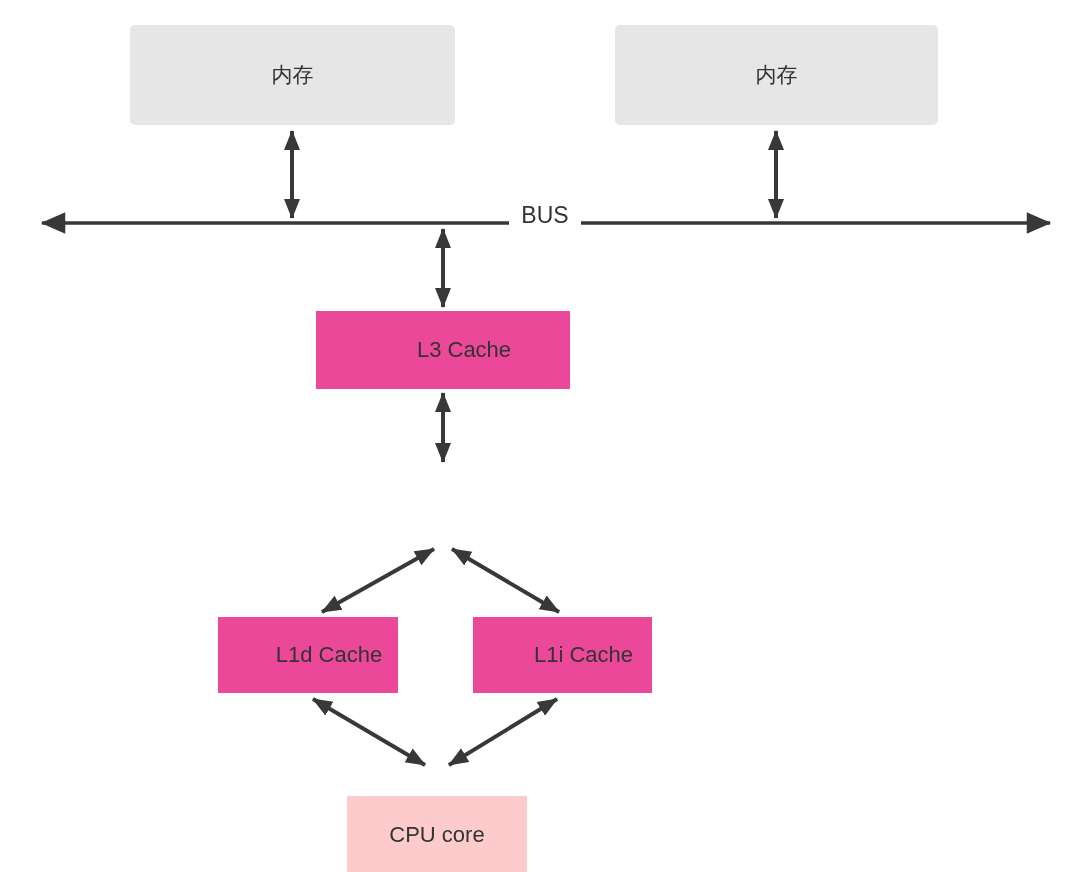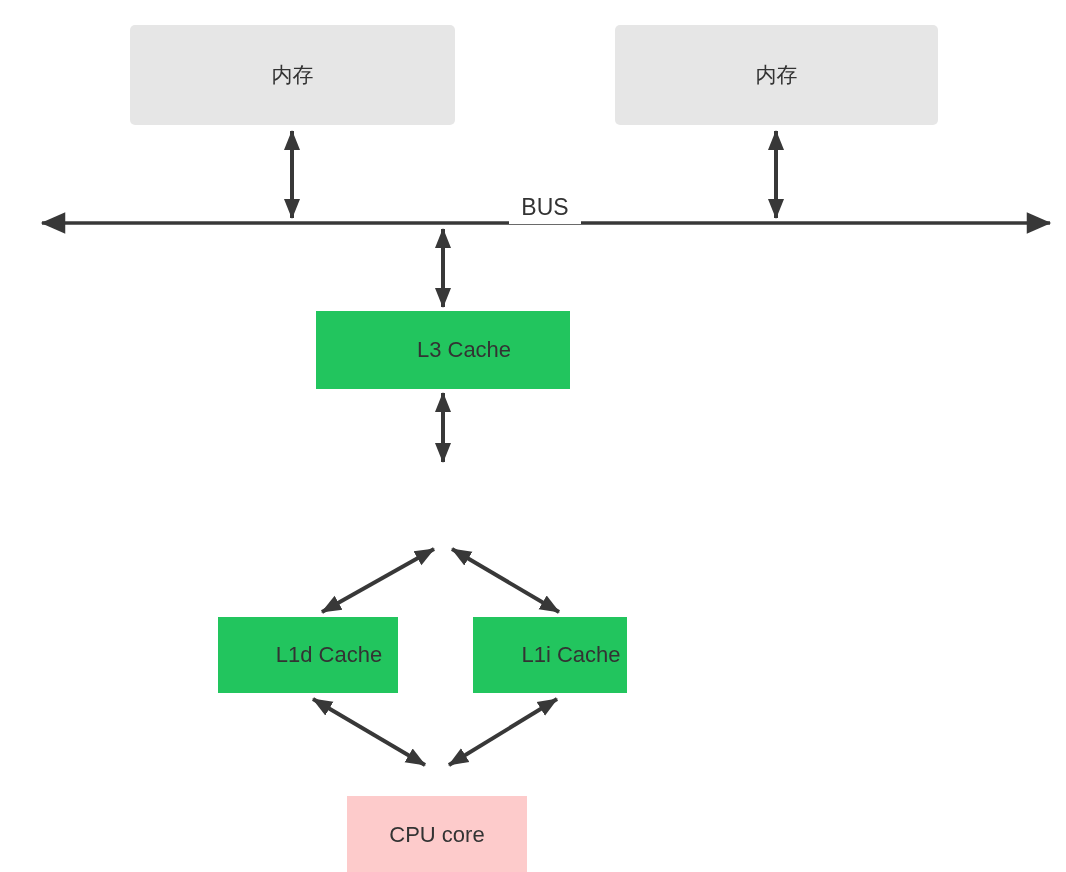--- a/index.html
+++ b/index.html
@@ -31,30 +31,30 @@
     font-size: 22px;
     box-sizing: border-box;
     text-align: center;
   }
   .node-memory {
     background: #e6e6e6;
     border-radius: 5px;
     font-size: 21px;
   }
   .node-cache {
-    background: #22c55e;
+    background: #ec4899;
     padding-left: 42px;
   }
   .node-cpu {
     background: #fdcbcb;
   }
   .bus-label {
     position: absolute;
     left: 509px;
-    top: 190px;
+    top: 198px;
     width: 72px;
     height: 34px;
     background: #ffffff;
     color: #333333;
     font-size: 23px;
     display: flex;
     align-items: center;
     justify-content: center;
   }
 </style>
@@ -104,21 +104,21 @@
 
   <div class="node node-cache" style="left:316px; top:311px; width:254px; height:78px;">
     <span>L3 Cache</span>
   </div>
 
 
   <div class="node node-cache" style="left:218px; top:617px; width:180px; height:76px;">
     <span>L1d Cache</span>
   </div>
 
-  <div class="node node-cache" style="left:473px; top:617px; width:154px; height:76px;">
+  <div class="node node-cache" style="left:473px; top:617px; width:179px; height:76px;">
     <span>L1i Cache</span>
   </div>
 
   <div class="node node-cpu" style="left:347px; top:796px; width:180px; height:77px;">
     <span>CPU core</span>
   </div>
 
 </div>
 
 </body></html>

